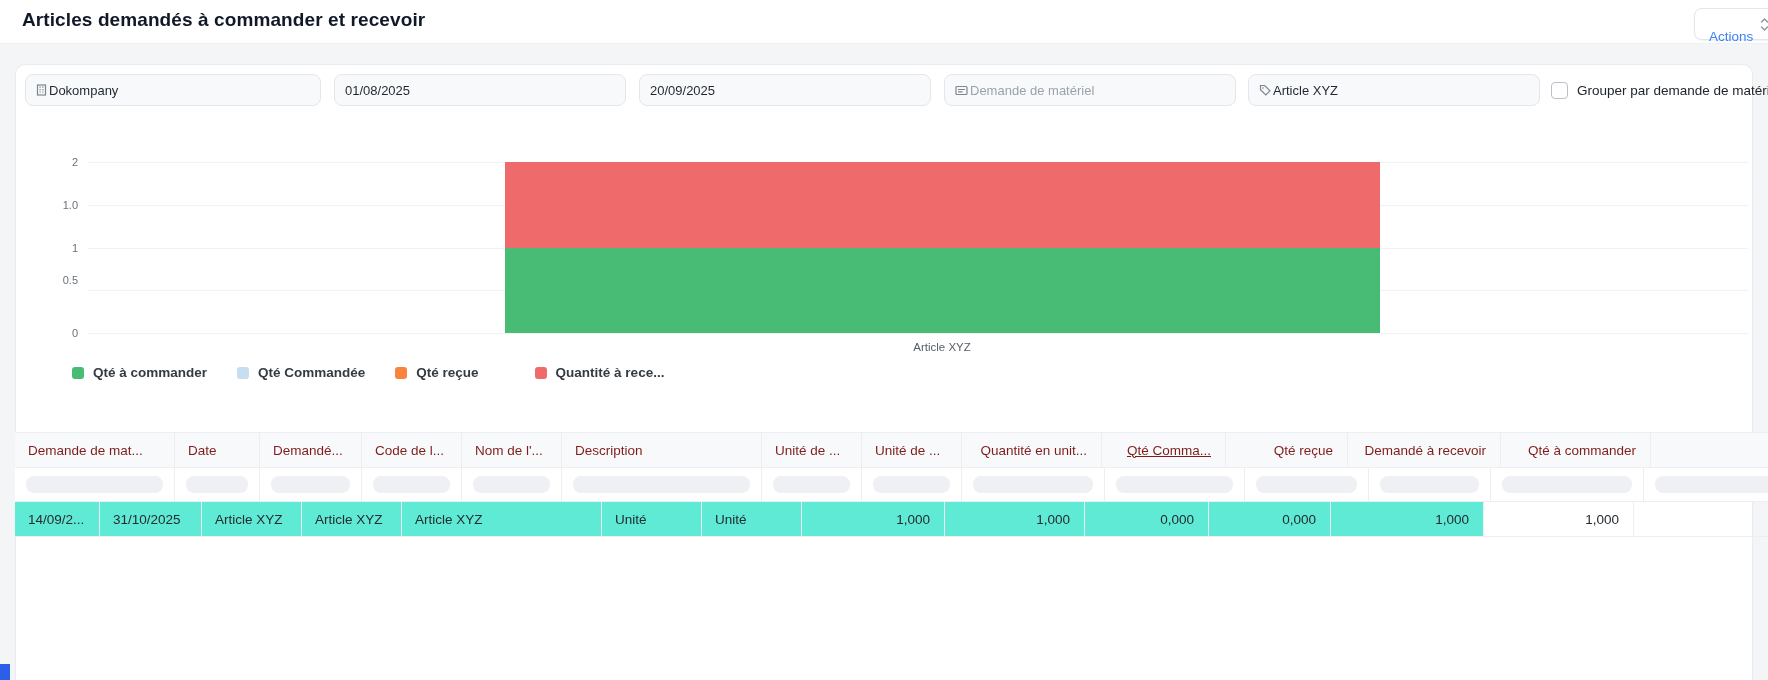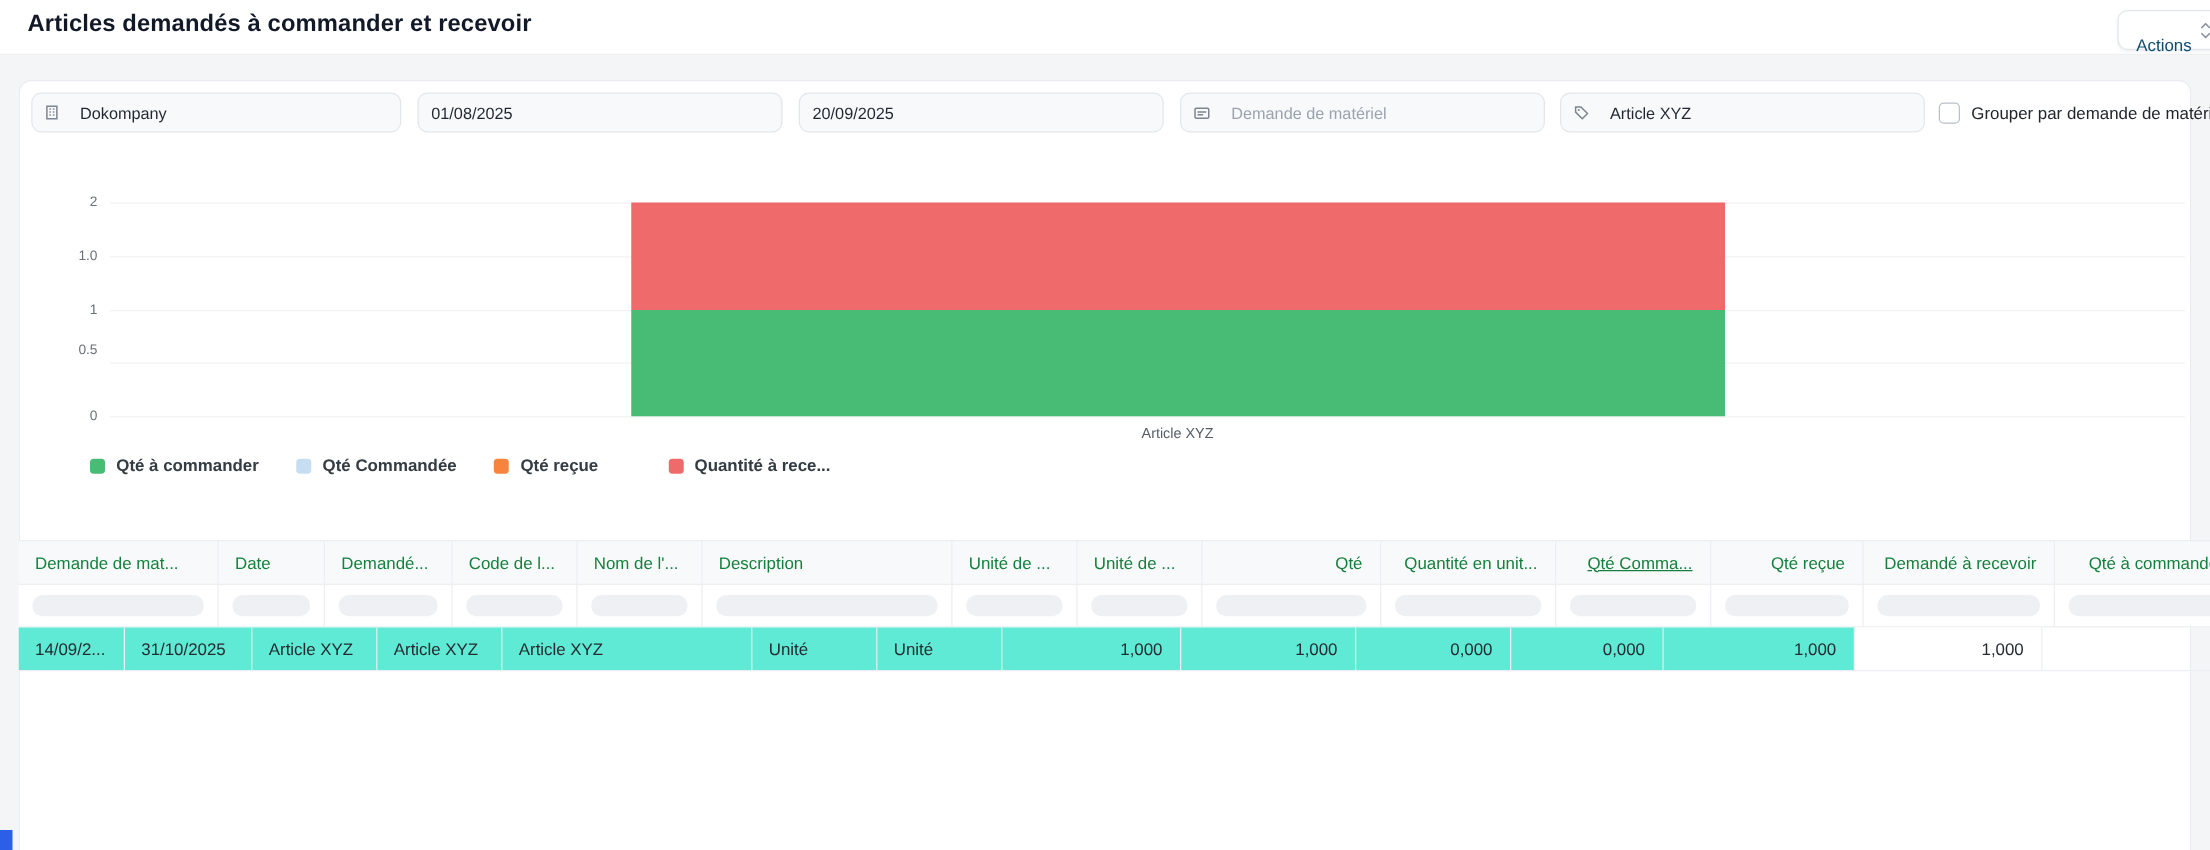--- a/index.html
+++ b/index.html
@@ -7,30 +7,30 @@
               font-family:"Liberation Sans", sans-serif; }
   #viewport { position:absolute; left:0; top:0; width:1768px; height:680px; overflow:hidden; }
 
   
   .titlebar { position:absolute; left:0; top:0; width:1768px; height:44px; background:#ffffff;
               border-bottom:1px solid #eef0f2; z-index:5; }
   .page-title { position:absolute; left:22px; top:9px; font-size:19px; font-weight:700; color:#111827; letter-spacing:.1px; }
   .actions-btn { position:absolute; left:1694px; top:8px; width:92px; height:32px; background:#ffffff;
                  border:1px solid #e3e7eb; border-radius:8px; box-shadow:0 1px 2px rgba(25,39,52,.06);
                  display:flex; align-items:center; padding-left:14px; gap:7px; cursor:pointer; }
-  .actions-btn span { font-size:13.5px; color:#0c4a6e; font-weight:500;margin-top:25px; }
+  .actions-btn span { font-size:13.5px; color:#3b82f6; font-weight:500;margin-top:25px; }
 
   
   .page-bg { position:absolute; left:0; top:44px; width:1768px; height:636px; background:#f4f5f7; }
   .card { position:absolute; left:15px; top:64px; width:1738px; height:626px; background:#ffffff;
           border:1px solid #e9ebf0; border-bottom:none; border-radius:10px 10px 0 0; }
 
   
   .filter-input { position:absolute; height:32px; background:#f8f9fb; border:1px solid #e3e6ea;
-                  border-radius:8px; display:flex; align-items:center; gap:17px; padding:12px 10px;
+                  border-radius:8px; display:flex; align-items:center; gap:2px; padding:12px 10px;
                   font-size:13px; color:#1f2730; }
   .filter-input .ph { color:#9aa3ad;text-align:right; }
   .f-icon { display:inline-flex; flex:0 0 auto; color:#7c8590; }
   .chkbox { position:absolute; left:1551px; top:82px; width:17px; height:17px; background:#ffffff;
             border:1.5px solid #b9c0c9; border-radius:4px; cursor:pointer; }
   .chk-label { position:absolute; left:1577px; top:83px; font-size:13.5px; color:#20262d; font-weight:500; white-space:nowrap; }
 
   
   .gridline { position:absolute; left:88px; width:1660px; height:1px; background:#f1f2f4; }
   .ytick { position:absolute; left:30px; width:48px; text-align:right; font-size:11px; color:#697179;
@@ -46,21 +46,21 @@
   .legend-label { font-size:13.5px; font-weight:600; color:#333b43; }
 
   
   .dtable { position:absolute; left:15px; top:432px; width:1779px; }
   .trow { display:flex; width:1779px; }
   .trow.head { height:36px; background:#f8f9fa; border-top:1px solid #eceef1; border-bottom:1px solid #eceef1; }
   .trow.filterrow { height:34px; background:#ffffff; border-bottom:1px solid #eceef1; }
   .trow.datarow { height:35px; border-bottom:1px solid #eceef1; }
   .tcell { flex:0 0 auto; height:100%; border-right:1px solid #eceef1; display:flex; align-items:center;
            overflow:hidden; white-space:nowrap; font-size:13.5px; }
-  .trow.head .tcell { color:#15803d; font-weight:500; }
+  .trow.head .tcell { color:#7f1d1d; font-weight:500; }
   .tcell.al { padding-left:13px; justify-content:flex-start; }
   .tcell.ar { padding-right:14px; justify-content:flex-end; }
   .trow.datarow .tcell { background:#5eead4; color:#252b31; }
   .trow.datarow .tcell.white { background:#ffffff; }
   .trow.datarow .tcell.focus { background:#f4f9fd; box-shadow:inset 0 0 0 1px #d6dee6; }
   .pillwrap { flex:0 0 auto; height:100%; border-right:1px solid #eceef1; display:flex; align-items:center; }
   .pill { height:17px; border-radius:8px; background:#eef0f3; margin:0 11px; width:calc(100% - 22px); }
 
   .corner-accent { position:absolute; left:0; top:664px; width:10px; height:16px; background:#2c5fe8; }
 </style>
@@ -160,21 +160,20 @@
   <div class="dtable" id="dtable">
       <div class="trow head">
         <div class="tcell al" style="width: 160px;">Demande de mat...</div>
         <div class="tcell al" style="width: 85px;">Date</div>
         <div class="tcell al" style="width: 102px;">Demandé...</div>
         <div class="tcell al" style="width: 100px;">Code de l...</div>
         <div class="tcell al" style="width: 100px;">Nom de l'...</div>
         <div class="tcell al" style="width: 200px;">Description</div>
         <div class="tcell al" style="width: 100px;">Unité de ...</div>
         <div class="tcell al" style="width: 100px;">Unité de ...</div>
-        <div class="tcell ar" style="width: 143px;">Qté</div>
         <div class="tcell ar" style="width: 140px;">Quantité en unit...</div>
         <div class="tcell ar" style="width: 124px; text-decoration: underline;">Qté Comma...</div>
         <div class="tcell ar" style="width: 122px;">Qté reçue</div>
         <div class="tcell ar" style="width: 153px;">Demandé à recevoir</div>
         <div class="tcell ar" style="width: 150px;">Qté à commander</div>
       </div>
       <div class="trow filterrow">
         <div class="pillwrap" style="width: 160px;">
           <div class="pill"></div>
         </div>

